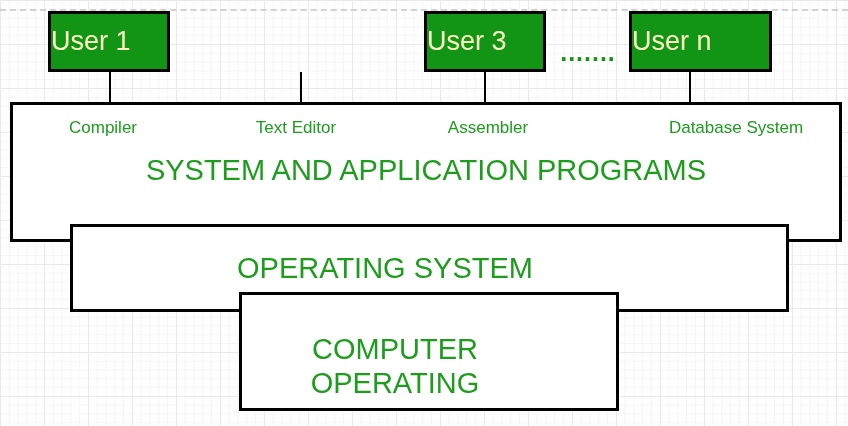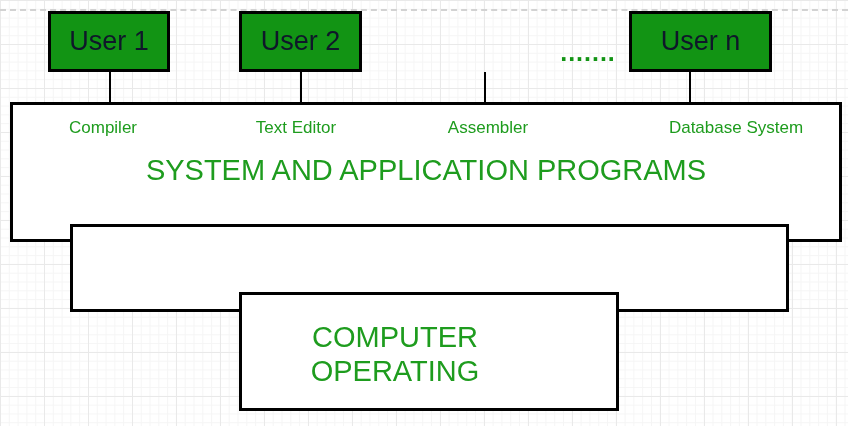--- a/index.html
+++ b/index.html
@@ -33,25 +33,24 @@
 
   
   .user-box {
     position: absolute;
     top: 11px;
     height: 61px;
     width: 122px;
     box-sizing: border-box;
     background: #129414;
     border: 3px solid #000000;
-    color: #0f172a;
+    color: #fef9c3;
     font-size: 27px;
     display: flex;
     align-items: center;
-    justify-content: center;
     z-index: 2;
     white-space: nowrap;
   }
   #user-box-1 { left: 48px; }
   #user-box-2 { left: 239px; width: 123px; }
   #user-box-3 { left: 424px; }
   #user-box-4 { left: 629px; width: 143px; }
 
   .ellipsis-dots {
     position: absolute;
@@ -109,54 +108,55 @@
     position: absolute;
     text-align: center;
     font-size: 29px;
     line-height: 33px;
     color: #1e9c1e;
     z-index: 5;
     white-space: nowrap;
   }
   #programs-title { left: 10px;  top: 154px; width: 832px; }
   #os-title       { left: 70px;  top: 252px; width: 630px; }
-  #hardware-title { left: 239px; top: 320px; width: 312px; line-height: 34px; }
+  #hardware-title { left: 239px; top: 332px; width: 312px; line-height: 34px; }
 </style>
 </head>
 <body>
 
 <div class="canvas">
 
   <div class="guide-line"></div>
 
   <div class="connector" id="connector-1"></div>
   <div class="connector" id="connector-2"></div>
   <div class="connector" id="connector-3"></div>
   <div class="connector" id="connector-4"></div>
 
   <div class="user-box" id="user-box-1">
     <span>User 1</span>
   </div>
-  <div class="user-box" id="user-box-2">
-    <span>User 2</span>
+  <div class="user-box" id="user-box-3">
+    <span>User 3</span>
   </div>
   <div class="user-box" id="user-box-4">
     <span>User n</span>
   </div>
 
   <div class="ellipsis-dots">.......</div>
 
   <div class="layer-box" id="programs-box"></div>
   <div class="layer-box" id="os-box"></div>
   <div class="layer-box" id="hardware-box"></div>
 
   <div class="app-label" id="app-label-1">Compiler</div>
   <div class="app-label" id="app-label-2">Text Editor</div>
   <div class="app-label" id="app-label-3">Assembler</div>
   <div class="app-label" id="app-label-4">Database System</div>
 
   <div class="layer-title" id="programs-title">SYSTEM AND APPLICATION PROGRAMS</div>
+  <div class="layer-title" id="os-title">OPERATING SYSTEM</div>
   <div class="layer-title" id="hardware-title">
     <div>COMPUTER</div>
     <div>OPERATING</div>
   </div>
 
 </div>
 
 </body></html>

